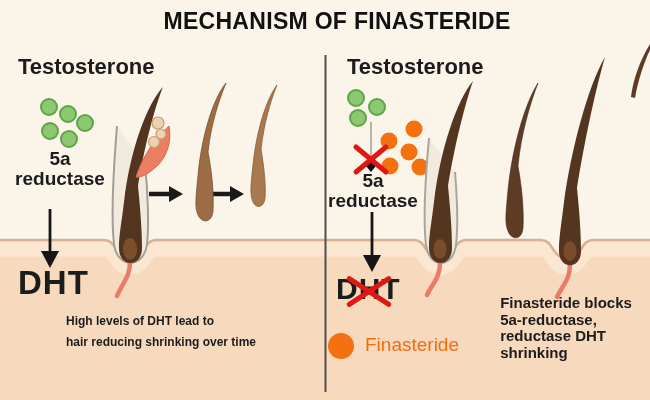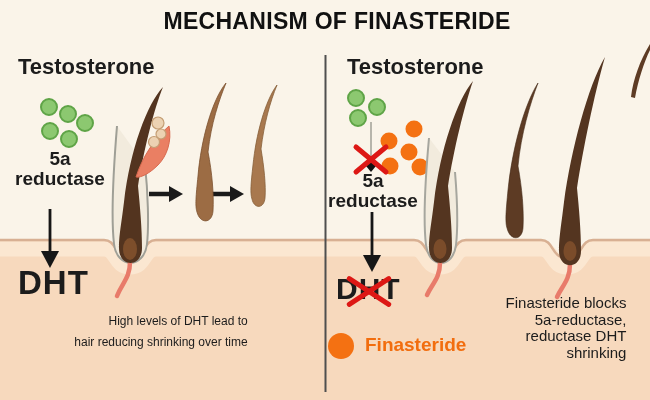--- a/index.html
+++ b/index.html
@@ -17,24 +17,24 @@
   }
   .hormone{font-size:22px;font-weight:700;}
   .hormone.left{left:18px;top:54px;}
   .hormone.right{left:347px;top:54px;}
   .enzyme{text-align:center;font-size:19px;font-weight:700;line-height:20px;transform:translateX(-50%);}
   .enzyme.left{left:60px;top:149px;}
   .enzyme.right{left:373px;top:171px;}
   .dht{font-weight:800;letter-spacing:1px;}
   .dht.left{left:18px;top:264px;font-size:33px;}
   .dht.right{left:336px;top:272px;font-size:30px;}
-  .caption{font-weight:400;text-align:right;transform:translateX(-50%);}
+  .caption{font-weight:700;text-align:left;transform:translateX(-50%);}
   .caption.left{left:161px;top:311px;font-size:12px;line-height:21px;}
   .caption.right{left:566px;top:295px;font-size:15px;line-height:16.5px;}
-  .legend-label{left:365px;top:334px;font-size:19px;font-weight:700;color:#f26d0e;}
+  .legend-label{left:365px;top:334px;font-size:19px;font-weight:400;color:#f26d0e;}
   
   .x-mark{position:absolute;left:343px;top:274px;width:52px;height:34px;z-index:3;}
   .x-mark i{position:absolute;left:0;top:14.5px;width:52px;height:5px;background:#dd1815;border-radius:3px;display:block;}
   .x-mark i.a{transform:rotate(33deg);}
   .x-mark i.b{transform:rotate(-33deg);}
 </style>
 </head>
 <body>
 
 <div class="stage">

